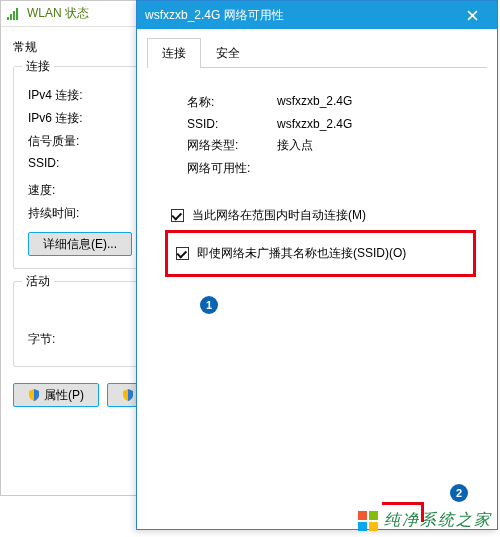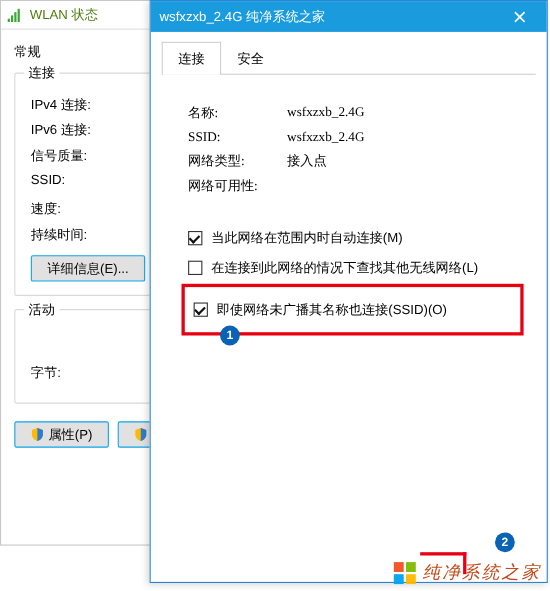--- a/index.html
+++ b/index.html
@@ -128,21 +128,21 @@
     cursor:pointer;
   }
   .tab.active {
     border-color:#d0d0d0;
     background:#fff;
   }
 
   .info-grid {
     padding: 6px 4px 18px 24px;
   }
-  .info-row { display:flex; margin:6px 0;font-family:Liberation Serif, serif; }
+  .info-row { display:flex; margin:6px 16px; }
   .info-k { width: 90px; }
   .info-v { flex:1; }
 
   .check-row {
     display:flex;
     align-items:center;
     gap:8px;
     padding:4px 2px 4px 24px;
     margin:2px 0;
   }
@@ -183,21 +183,21 @@
     width:42px;height:20px;
     border-right:3px solid #e60012;
     border-top:3px solid #e60012;
   }
 
   
   .watermark{
     position:absolute;
     right:8px; bottom:6px;
     display:flex;align-items:center;gap:6px;
-    color:#c2410c;
+    color:#15803d;
     font-size:16px;
     font-style:italic;
     letter-spacing:2px;
     opacity:.95;
   }
   .winlogo{
     width:20px;height:20px;position:relative;
   }
   .winlogo span{position:absolute;width:9px;height:9px}
   .winlogo span:nth-child(1){left:0;top:0;background:#f25022}
@@ -283,21 +283,21 @@
               <path d="M6 0 L11 2 V6 C11 9 8.5 11.3 6 12 V0 Z" fill="#2b7cd3"></path>
             </svg>
         </span>
       </div>
     </div>
   </div>
 </div>
 
 <div class="prop-window">
   <div class="prop-titlebar">
-    <span>wsfxzxb_2.4G 纯净系统之家</span>
+    <span>wsfxzxb_2.4G 网络可用性</span>
     <span class="close-x">
       <svg viewBox="0 0 10 10">
           <path d="M1 1 L9 9 M9 1 L1 9" stroke="#fff" stroke-width="1.4"></path>
         </svg>
     </span>
   </div>
   <div class="prop-body">
     <div class="tabs">
       <div class="tab active"><span>连接</span></div>
       <div class="tab"><span>安全</span></div>
@@ -318,24 +318,20 @@
         </div>
       <div class="info-row">
           <span class="info-k">网络可用性:</span>
         </div>
     </div>
 
     <div class="check-row">
       <span class="checkbox checked"></span>
       <span>当此网络在范围内时自动连接(M)</span>
     </div>
-    <div class="check-row">
-      <span class="checkbox"></span>
-      <span>在连接到此网络的情况下查找其他无线网络(L)</span>
-    </div>
 
     <div class="highlight-box">
       <div class="check-row">
         <span class="checkbox checked"></span>
         <span>即使网络未广播其名称也连接(SSID)(O)</span>
       </div>
     </div>
   </div>
 </div>
 

